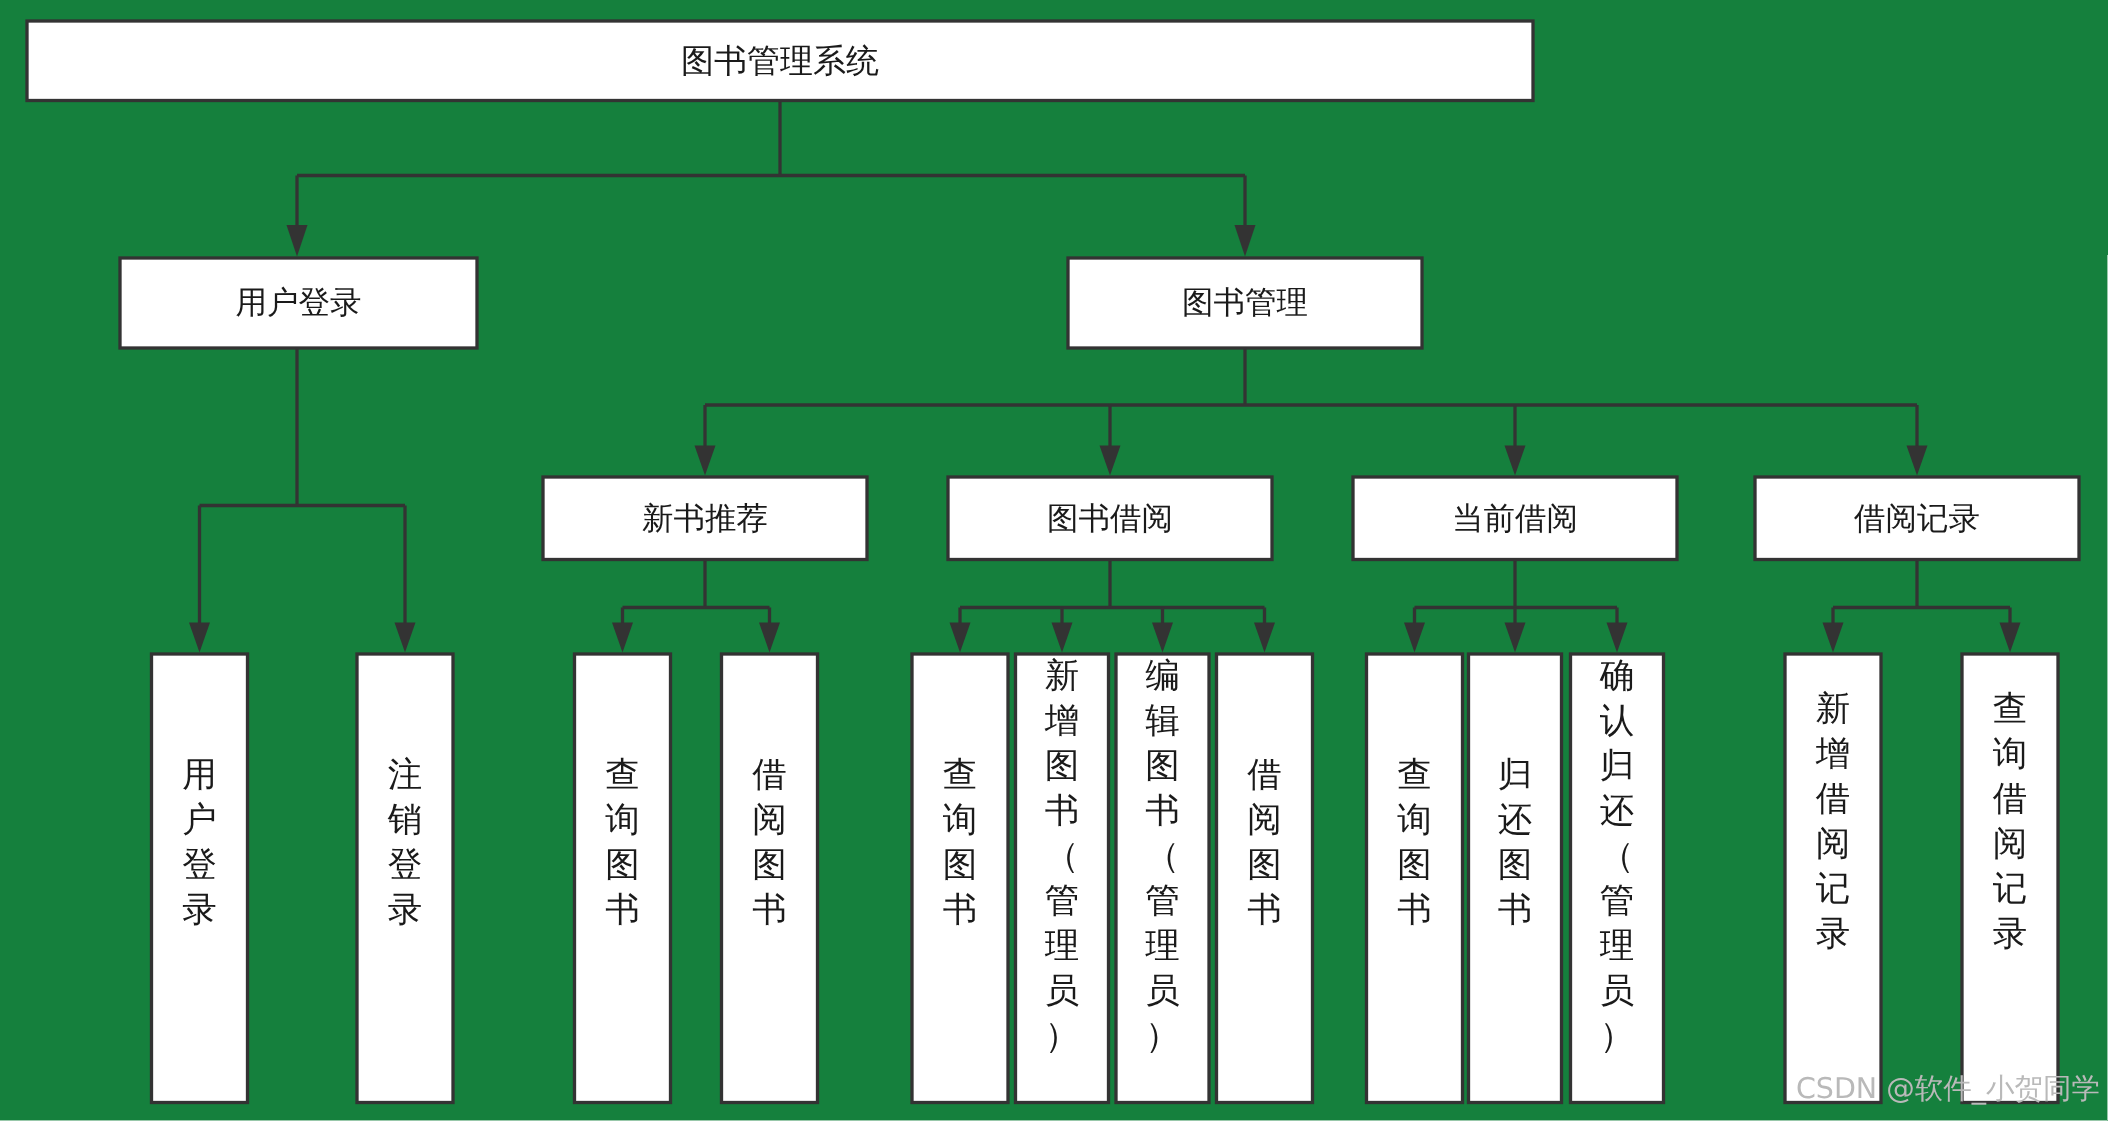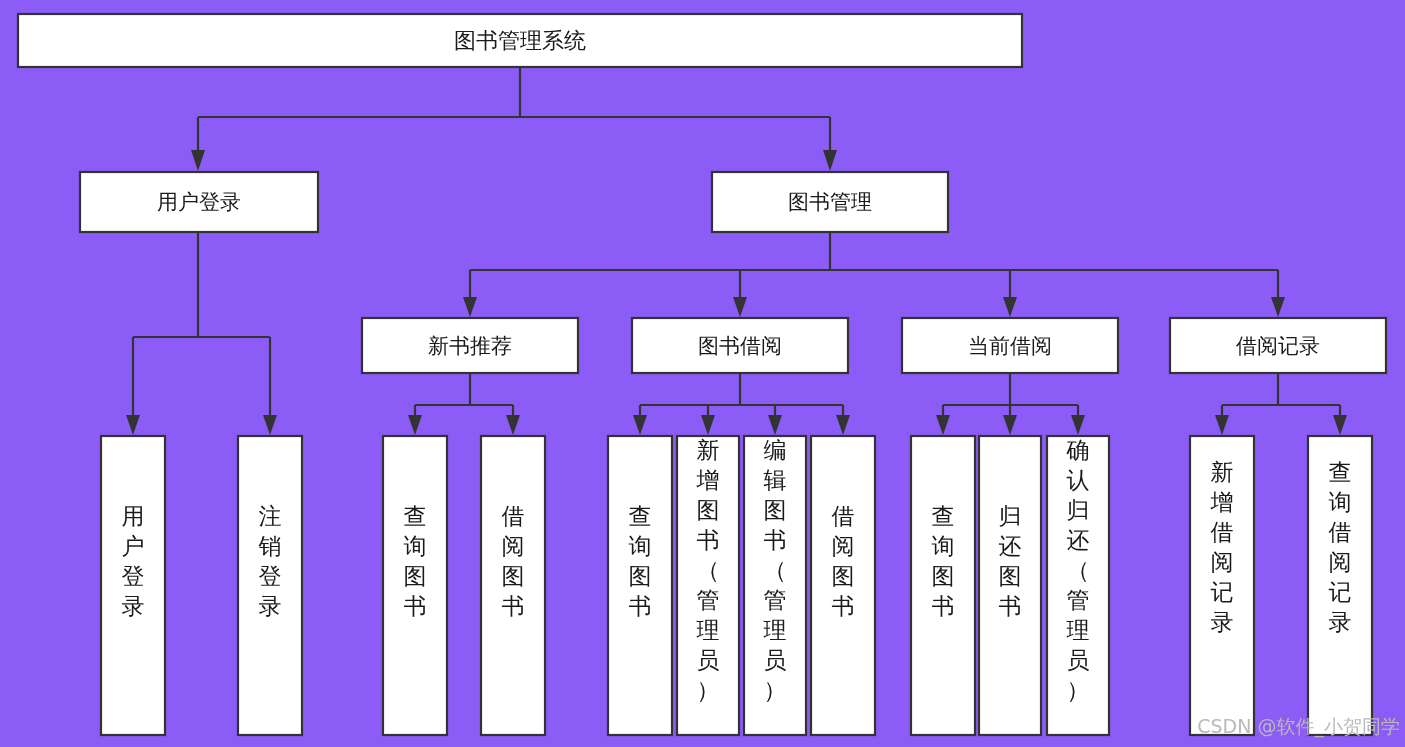--- a/index.html
+++ b/index.html
@@ -10,21 +10,21 @@
   body {
     width: 1405px;
     height: 747px;
     font-family: "DejaVu Sans", "Liberation Sans", sans-serif;
     overflow: hidden;
   }
   #diagram-root {
     position: relative;
     width: 1405px;
     height: 747px;
-    background: #8b5cf6;
+    background: #15803d;
   }
   svg.diagram-canvas {
     position: absolute;
     top: 0;
     left: 0;
     width: 1405px;
     height: 747px;
   }
   .node-box {
     fill: #ffffff;

